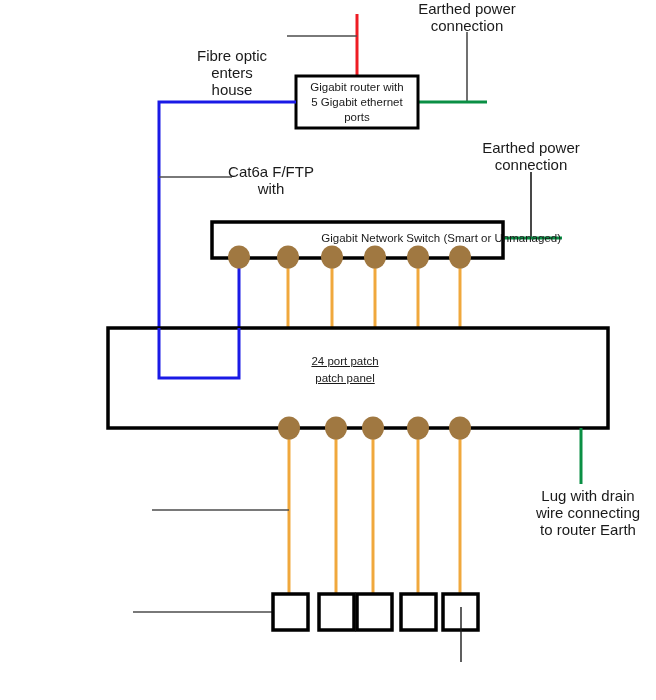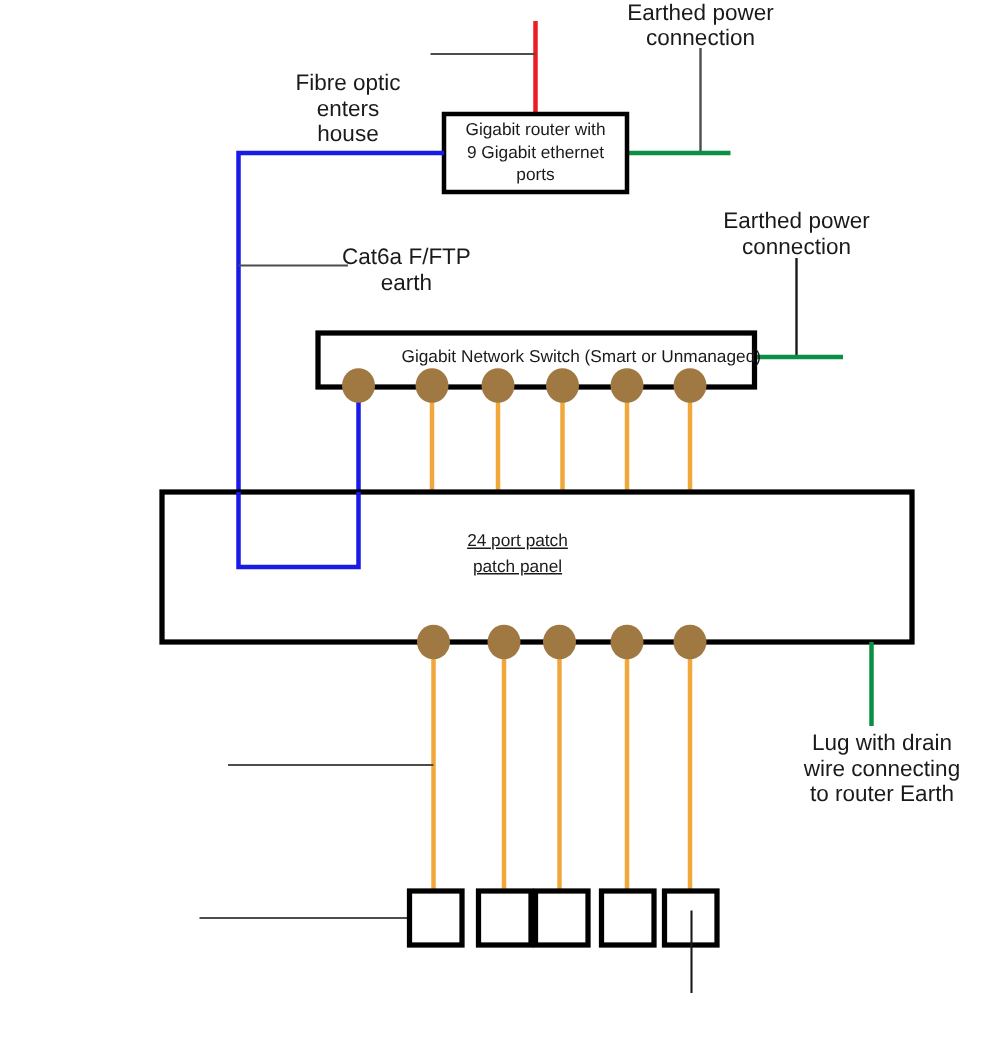--- a/index.html
+++ b/index.html
@@ -107,39 +107,39 @@
     <rect x="319" y="594" width="35" height="36" fill="#ffffff" stroke="#000000" stroke-width="3.5"></rect>
     <rect x="357" y="594" width="35" height="36" fill="#ffffff" stroke="#000000" stroke-width="3.5"></rect>
     <rect x="401" y="594" width="35" height="36" fill="#ffffff" stroke="#000000" stroke-width="3.5"></rect>
     <rect x="443" y="594" width="35" height="36" fill="#ffffff" stroke="#000000" stroke-width="3.5"></rect>
 
     <line x1="461" y1="607" x2="461" y2="662" stroke="#1a1a1a" stroke-width="1.4"></line>
 
   </svg>
 
   <div class="box-label" style="left:298px; top:80px; width:118px;">Gigabit router with
-9 Gigabit ethernet
+5 Gigabit ethernet
 ports</div>
 
-  <div class="box-label" style="left:214px; top:231px; width:347px;">Gigabit Network Switch (Smart or Unmanaged)</div>
+  <div class="box-label" style="left:214px; top:231px; width:347px;text-align:right;">Gigabit Network Switch (Smart or Unmanaged)</div>
 
   <div class="box-label" style="left:245px; top:353px; width:200px; line-height:17px;text-decoration:underline;">24 port patch
 patch panel</div>
 
   <div class="annot center" style="left:176px; top:16px; width:112px;margin-top:31px;">Fibre optic enters
 house</div>
 
   <div class="annot center" style="left:411px; top:0px; width:112px;">Earthed power
 connection</div>
 
   <div class="annot center" style="left:475px; top:139px; width:112px;">Earthed power
 connection</div>
 
   <div class="annot center" style="left:224px; top:163px; width:94px;">Cat6a F/FTP
-earth</div>
+with</div>
 
 
   <div class="annot center" style="left:527px; top:487px; width:122px;">Lug with drain
 wire connecting
 to router Earth</div>
 
 
 
 </div>
 

